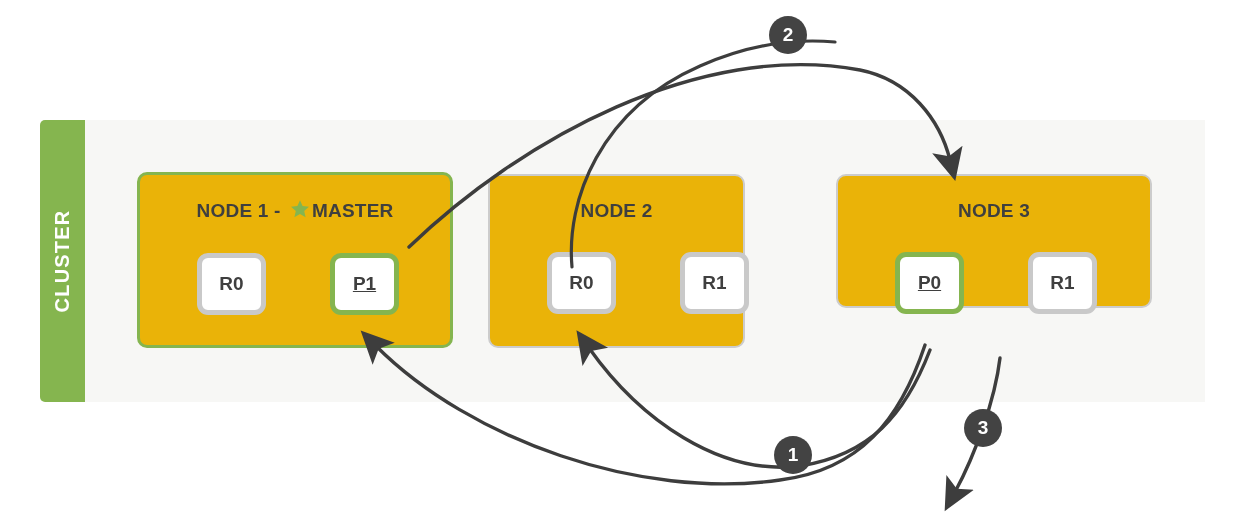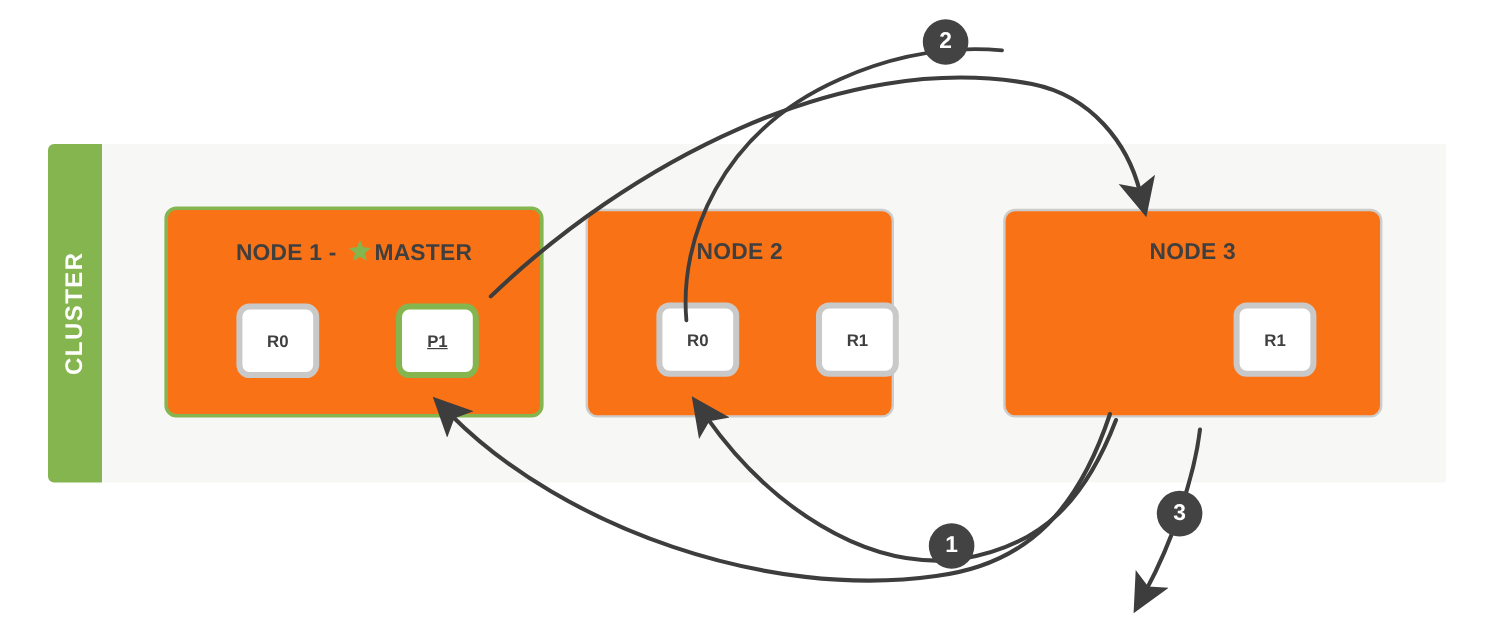--- a/index.html
+++ b/index.html
@@ -48,21 +48,21 @@
     justify-content: center;
     color: #ffffff;
     font-size: 20px;
     font-weight: bold;
     letter-spacing: 1.2px;
   }
 
   
   .node-box {
     position: absolute;
-    background: #f97316;
+    background: #eab308;
     border: 2px solid #cccccc;
     border-radius: 10px;
     box-sizing: border-box;
   }
   .node-box.master {
     border: 3px solid #85b54f;
   }
   .node-title {
     position: absolute;
     left: 0;
@@ -86,21 +86,21 @@
     position: absolute;
     width: 69px;
     height: 62px;
     box-sizing: border-box;
     background: #ffffff;
     border: 5px solid #c9c9c9;
     border-radius: 11px;
     display: flex;
     align-items: center;
     justify-content: center;
-    font-size: 14px;
+    font-size: 19px;
     font-weight: bold;
     color: #3f3f3f;
   }
   .shard.primary {
     border-color: #85b54f;
     text-decoration: underline;
   }
 
   
   #arrows {
@@ -149,24 +149,25 @@
   </div>
 
   <div class="node-box" style="left:488px; top:174px; width:257px; height:174px;">
     <div class="node-title">
       <span>NODE 2</span>
     </div>
     <div class="shard" style="left:57px; top:76px;">R0</div>
     <div class="shard" style="left:190px; top:76px;">R1</div>
   </div>
 
-  <div class="node-box" style="left:836px; top:174px; width:316px; height:174px;">
+  <div class="node-box" style="left:836px; top:174px; width:316px; height:134px;">
     <div class="node-title">
       <span>NODE 3</span>
     </div>
+    <div class="shard primary" style="left:57px; top:76px;">P0</div>
     <div class="shard" style="left:190px; top:76px;">R1</div>
   </div>
 
   <svg id="arrows" viewBox="0 0 1238 530">
     <defs>
       <marker id="ah" markerWidth="13" markerHeight="13" refX="3.2" refY="5" orient="auto" markerUnits="strokeWidth">
         <path d="M0,0.4 L9.6,5 L0,9.6 L2.1,5 Z" fill="#3d3d3d"></path>
       </marker>
     </defs>
 

